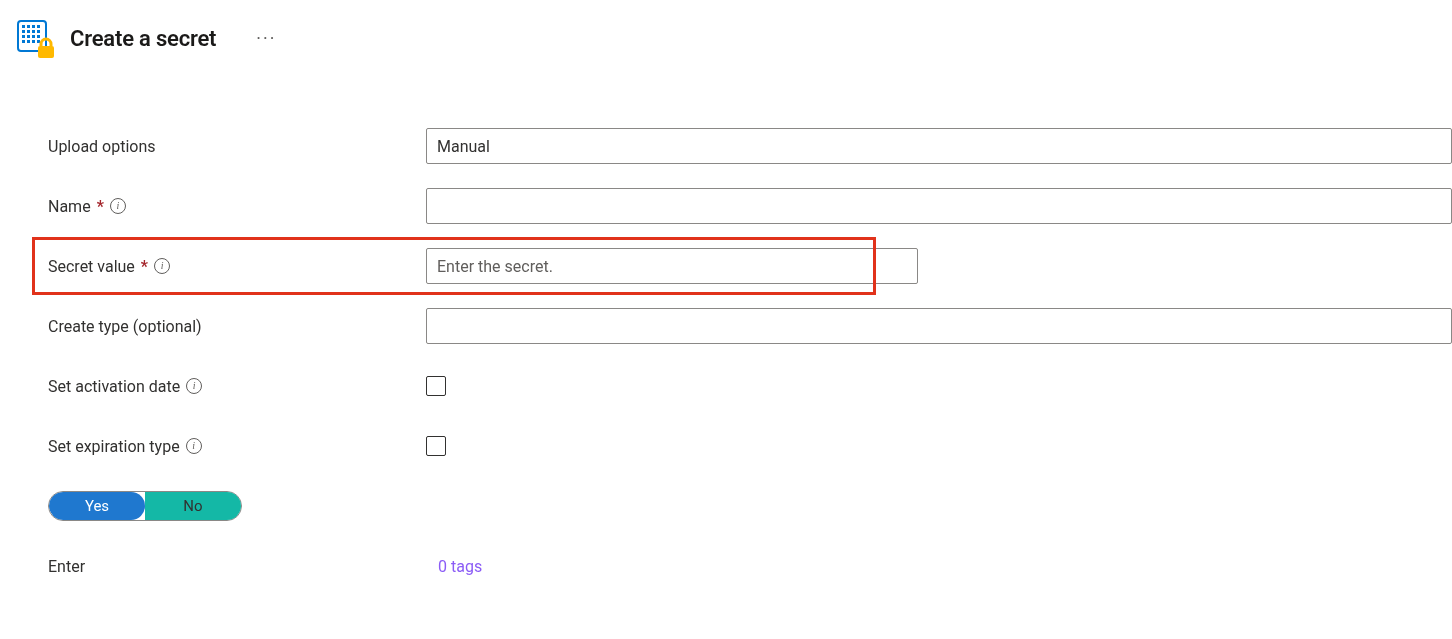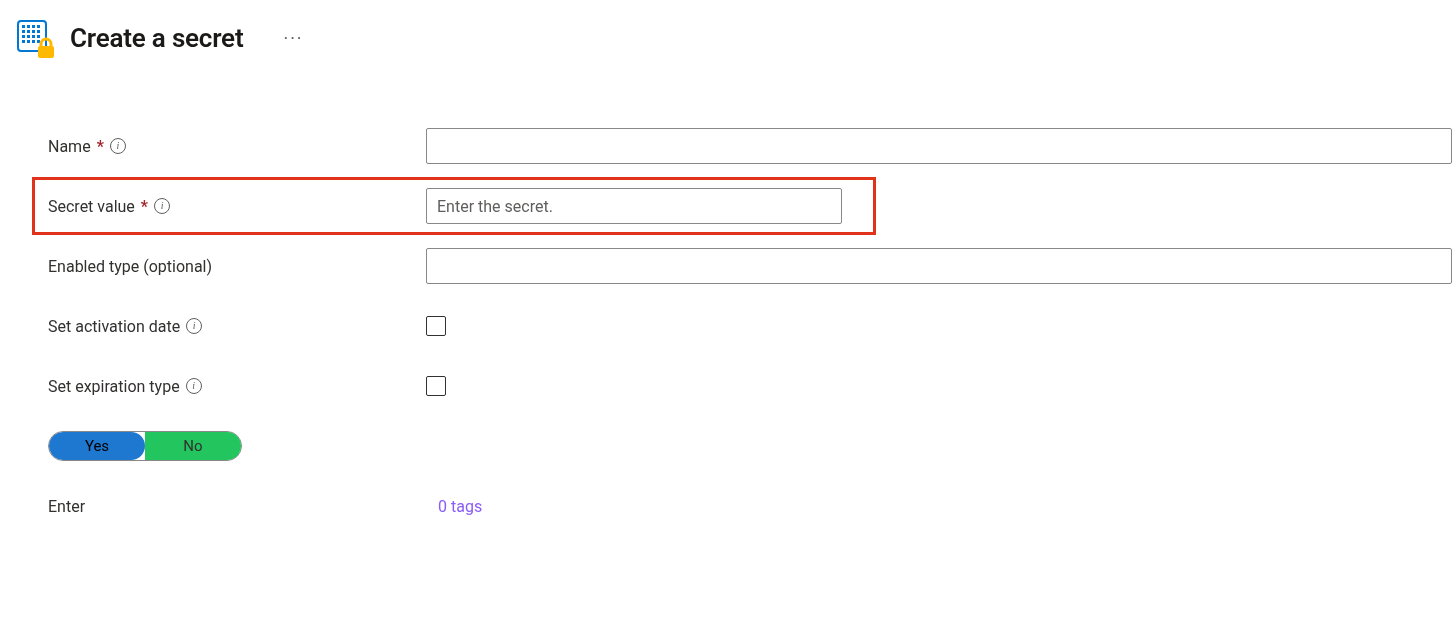--- a/index.html
+++ b/index.html
@@ -21,21 +21,21 @@
       gap: 14px;
       margin-bottom: 70px;
     }
     .vault-icon {
       width: 40px;
       height: 40px;
       position: relative;
       flex-shrink: 0;
     }
     .page-title {
-      font-size: 26px;
+      font-size: 22px;
       font-weight: 600;
       color: #1b1a19;
       letter-spacing: -0.2px;
     }
     .more-btn {
       font-size: 18px;
       color: #605e5c;
       padding: 4px 6px;
       letter-spacing: 2px;
       cursor: pointer;
@@ -129,36 +129,36 @@
       overflow: hidden;
       height: 30px;
     }
     .toggle-btn {
       width: 96px;
       display: flex;
       align-items: center;
       justify-content: center;
       font-size: 15px;
       cursor: pointer;
-      background: #22c55e;
+      background: #14b8a6;
       color: #323130;
     }
     .toggle-btn.active {
       background: #1f78cf;
-      color: #000000;
+      color: #ffffff;
       border-radius: 18px;
     }
     .tags-link {
       color: #8b5cf6;
       font-size: 16px;
       cursor: pointer;
       padding-left: 12px;
     }
     .secret-row .text-input {
-      width: 416px;
+      width: 492px;
     }
   </style>
 </head>
 <body>
 
 <div class="page">
   <div class="header-row">
     <div class="vault-icon">
       <svg width="40" height="40" viewBox="0 0 40 40">
         <rect x="2" y="3" width="28" height="30" rx="3" fill="none" stroke="#0078d4" stroke-width="2"></rect>
@@ -185,20 +185,28 @@
           <path d="M3 8 V6 a5 5 0 0 1 10 0 V8" fill="none" stroke="#ffb900" stroke-width="3"></path>
         </g>
       </svg>
     </div>
     <h1 class="page-title">Create a secret</h1>
     <span class="more-btn">···</span>
   </div>
 
   <div class="form">
 
+    <div class="form-row">
+      <div class="form-label">
+        <span>Upload options</span>
+      </div>
+      <div class="form-control select-wrap">
+        <input type="text" readonly="" class="select-input" value="Manual" style="">
+      </div>
+    </div>
 
     <div class="form-row">
       <div class="form-label">
         <span>Name</span>
         <span class="required">*</span>
         <span class="info-icon">i</span>
       </div>
       <div class="form-control">
         <input type="text" class="text-input" value="" style="">
       </div>
@@ -211,21 +219,21 @@
         <span class="required">*</span>
         <span class="info-icon">i</span>
       </div>
       <div class="form-control">
         <input type="text" class="text-input" placeholder="Enter the secret." style="">
       </div>
     </div>
 
     <div class="form-row">
       <div class="form-label">
-        <span>Enabled type (optional)</span>
+        <span>Create type (optional)</span>
       </div>
       <div class="form-control">
         <input type="text" class="text-input" value="" style="">
       </div>
     </div>
 
     <div class="form-row">
       <div class="form-label">
         <span>Set activation date</span>
         <span class="info-icon">i</span>

